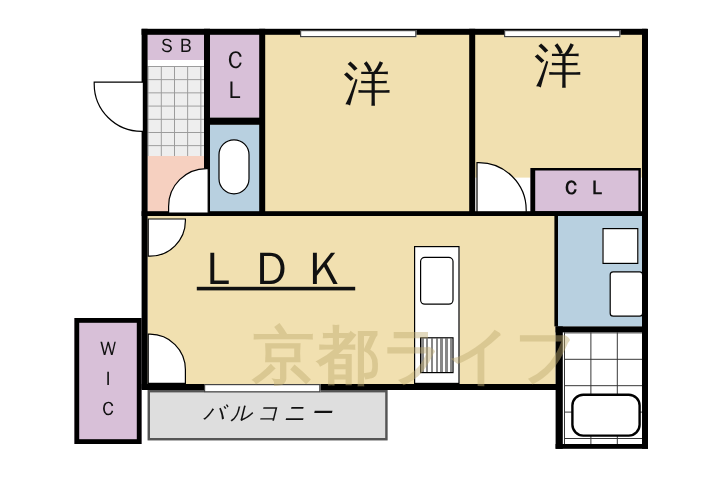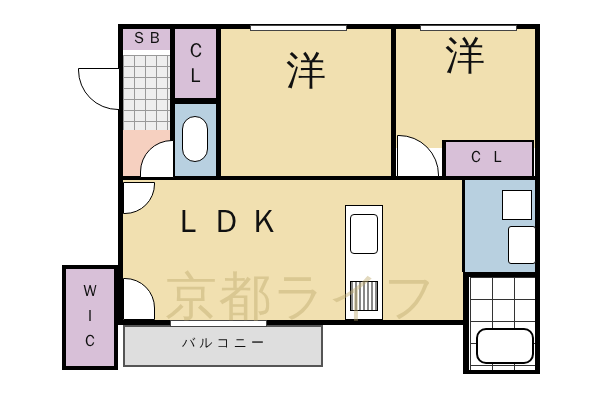--- a/index.html
+++ b/index.html
@@ -1,27 +1,27 @@
 <!DOCTYPE html>
 <html><head>
 <meta charset="utf-8">
 <style>
   html,body{margin:0;padding:0;background:#fff;}
   body{width:600px;height:400px;position:relative;overflow:hidden;font-family:"DejaVu Sans",sans-serif;}
   .abs{position:absolute;box-sizing:border-box;}
   .wall{background:#000;}
   .room-label{position:absolute;text-align:center;color:#111;line-height:1;}
   .big{font-size:40px;}
-  .mid{font-size:32px;letter-spacing:6px;}
+  .mid{font-size:38px;letter-spacing:6px;text-decoration:underline;}
   .small{font-size:20px;}
   .tile{background-image:linear-gradient(#999 1px,transparent 1px),linear-gradient(90deg,#999 1px,transparent 1px);background-size:11px 11px;background-color:#eee;}
   .tile2{background-image:linear-gradient(#333 1px,transparent 1px),linear-gradient(90deg,#333 1px,transparent 1px);background-size:22px 22px;background-color:#fff;}
   .door{position:absolute;border:1px solid #000;background:#fff;}
   .win{position:absolute;background:#fff;border:1px solid #444;}
-  .watermark{position:absolute;font-size:52px;font-weight:normal;color:rgba(190,170,110,0.45);letter-spacing:2px;}
+  .watermark{position:absolute;font-size:52px;font-weight:bold;color:rgba(190,170,110,0.45);letter-spacing:2px;margin-left:45px;}
 </style>
 </head>
 <body>
 
 <div class="abs" style="left:0;top:0;width:600px;height:400px;">
 
   <div class="abs" style="left:220px;top:28px;width:172px;height:150px;background:#f1e0b0;"></div>
 
   <div class="abs" style="left:395px;top:28px;width:140px;height:120px;background:#f1e0b0;"></div>
 
@@ -88,20 +88,20 @@
 
   <div class="room-label big" style="left:395px;top:35px;width:140px;">洋</div>
 
   <div class="room-label mid" style="left:140px;top:205px;width:180px;">ＬＤＫ</div>
 
   <div class="room-label small" style="left:122px;top:30px;width:50px;font-size:16px;">ＳＢ</div>
 
   <div class="room-label small" style="left:174px;top:40px;width:44px;">Ｃ</div>
   <div class="room-label small" style="left:174px;top:65px;width:44px;">Ｌ</div>
 
-  <div class="room-label small" style="left:444px;top:149px;width:92px;font-size:16px;letter-spacing:6px;">ＣＬ</div>
+  <div class="room-label small" style="left:444px;top:149px;width:92px;font-size:16px;letter-spacing:6px;font-weight:bold;">ＣＬ</div>
 
   <div class="room-label small" style="left:62px;top:283px;width:56px;font-size:16px;">Ｗ</div>
   <div class="room-label small" style="left:62px;top:308px;width:56px;font-size:16px;">Ｉ</div>
   <div class="room-label small" style="left:62px;top:333px;width:56px;font-size:16px;">Ｃ</div>
 
-  <div class="room-label small" style="left:150px;top:336px;width:150px;font-size:13px;letter-spacing:4px;">バルコニー</div>
+  <div class="room-label small" style="left:150px;top:336px;width:150px;font-size:18px;letter-spacing:4px;font-style:italic;">バルコニー</div>
 </div>
 
 </body></html>

